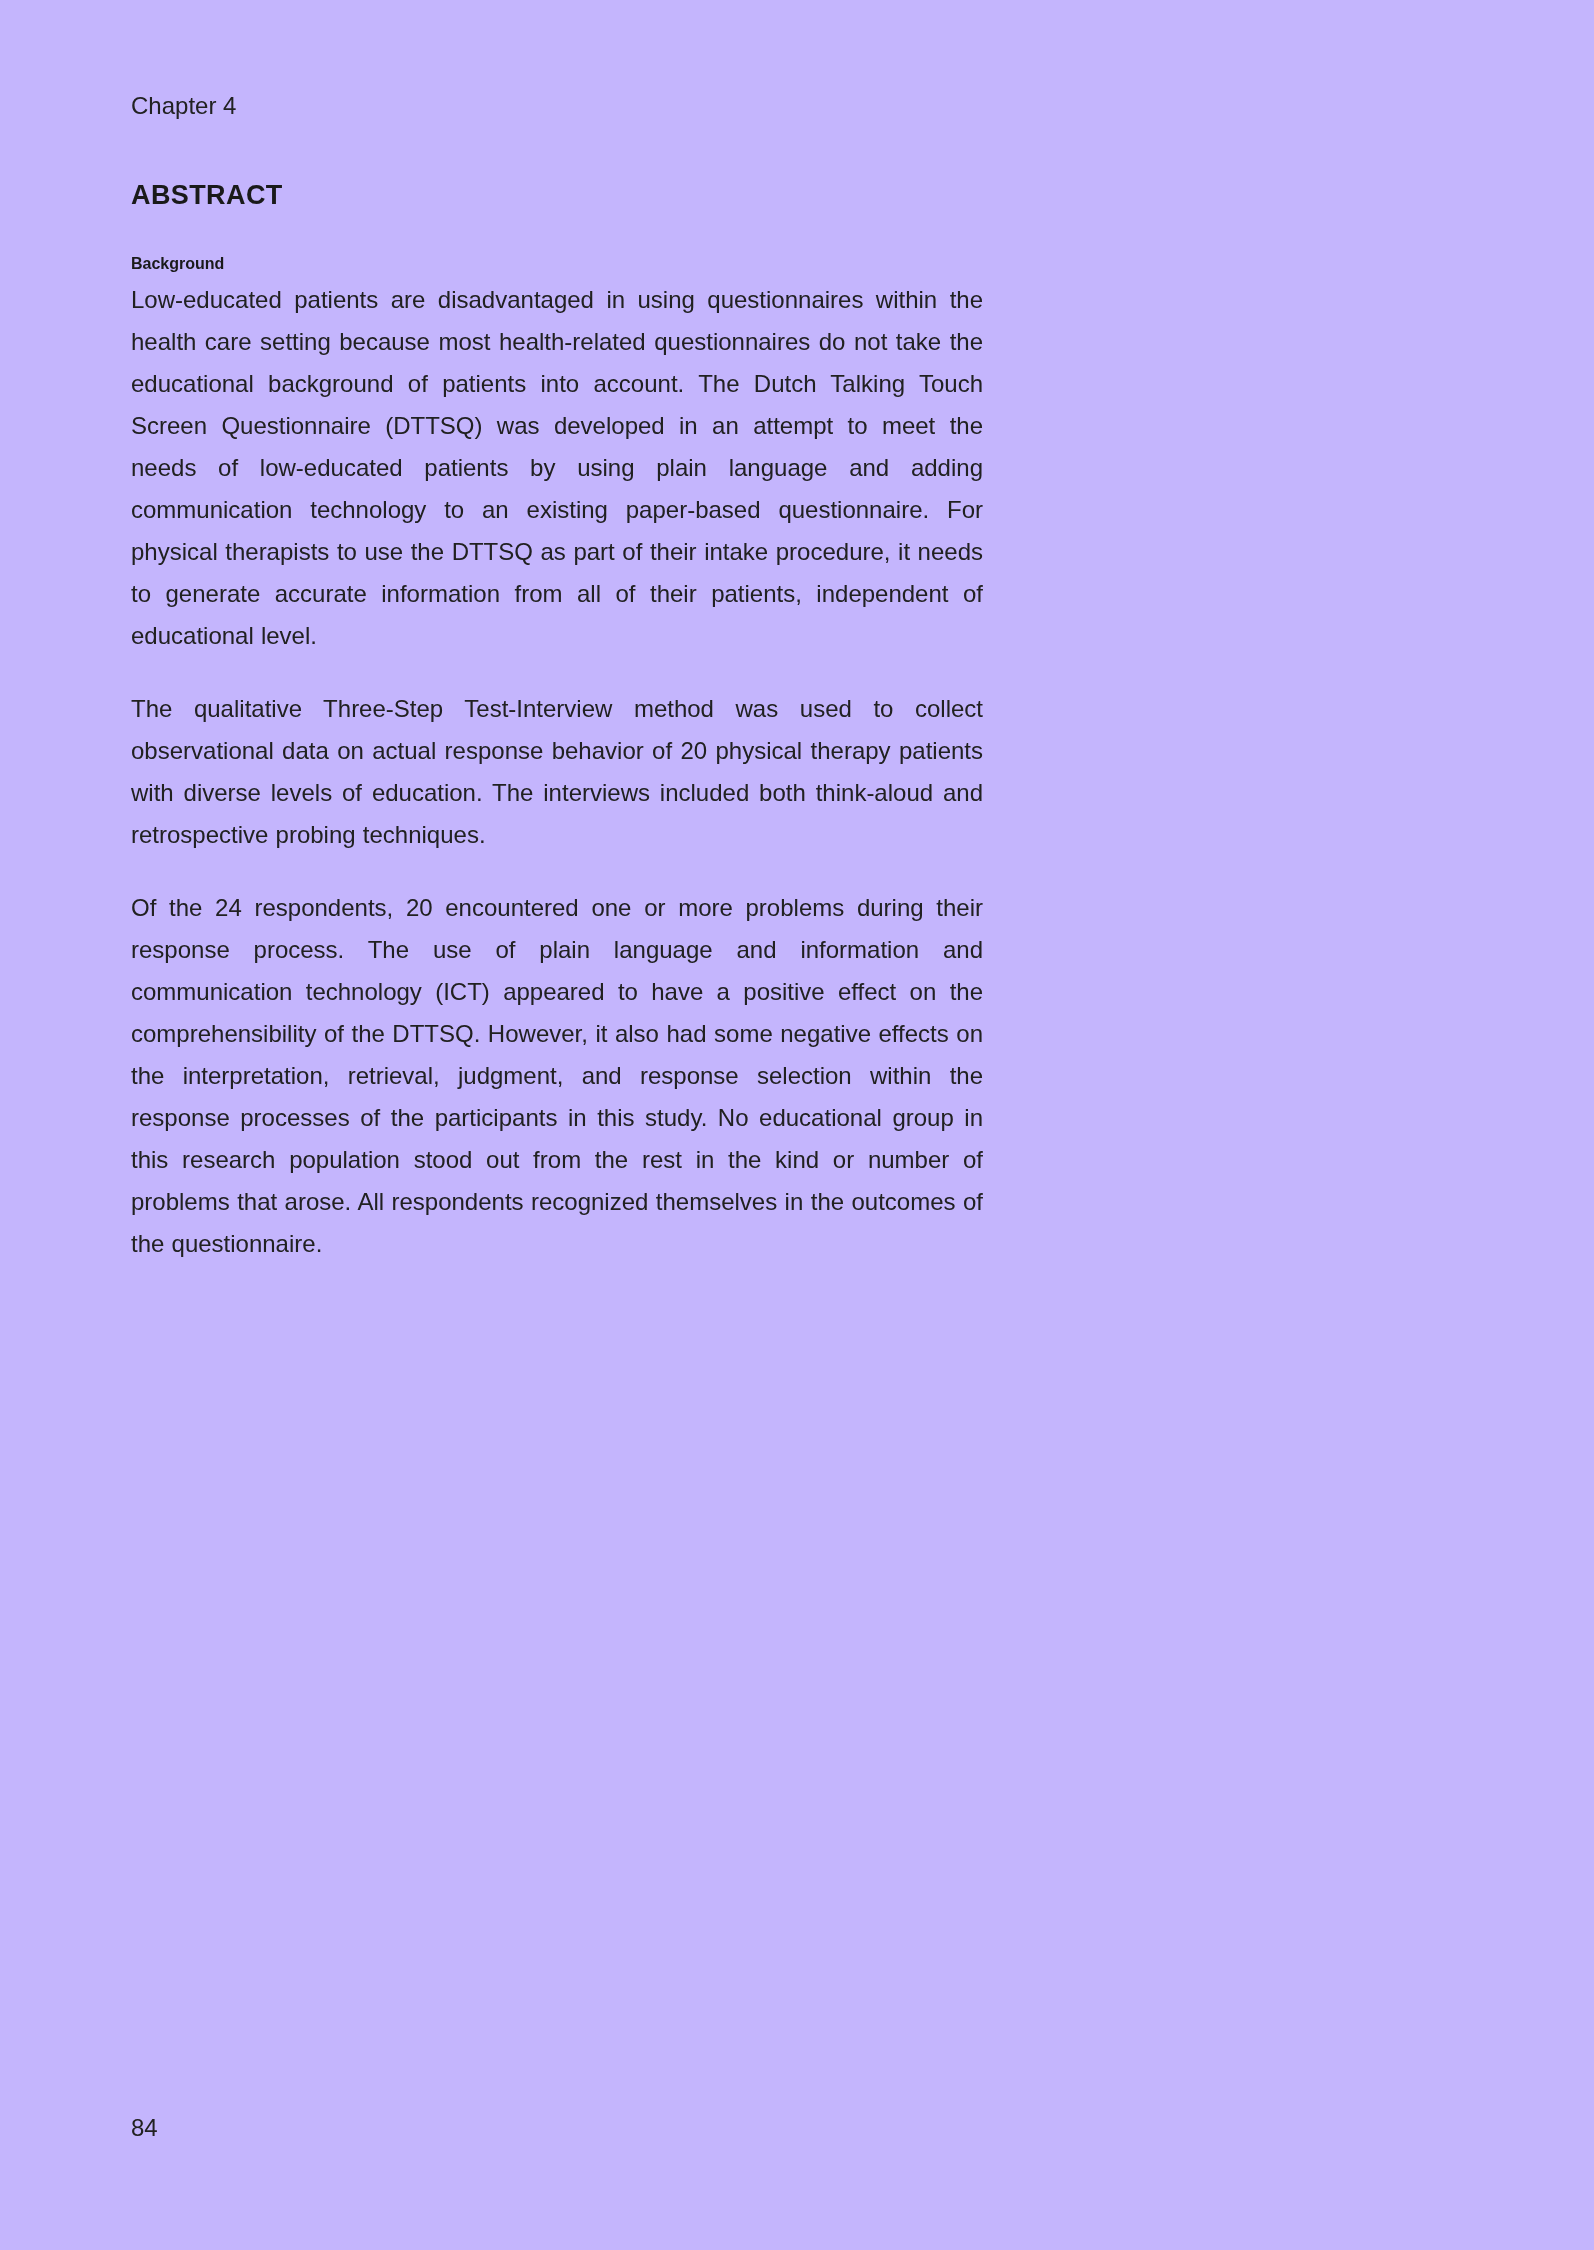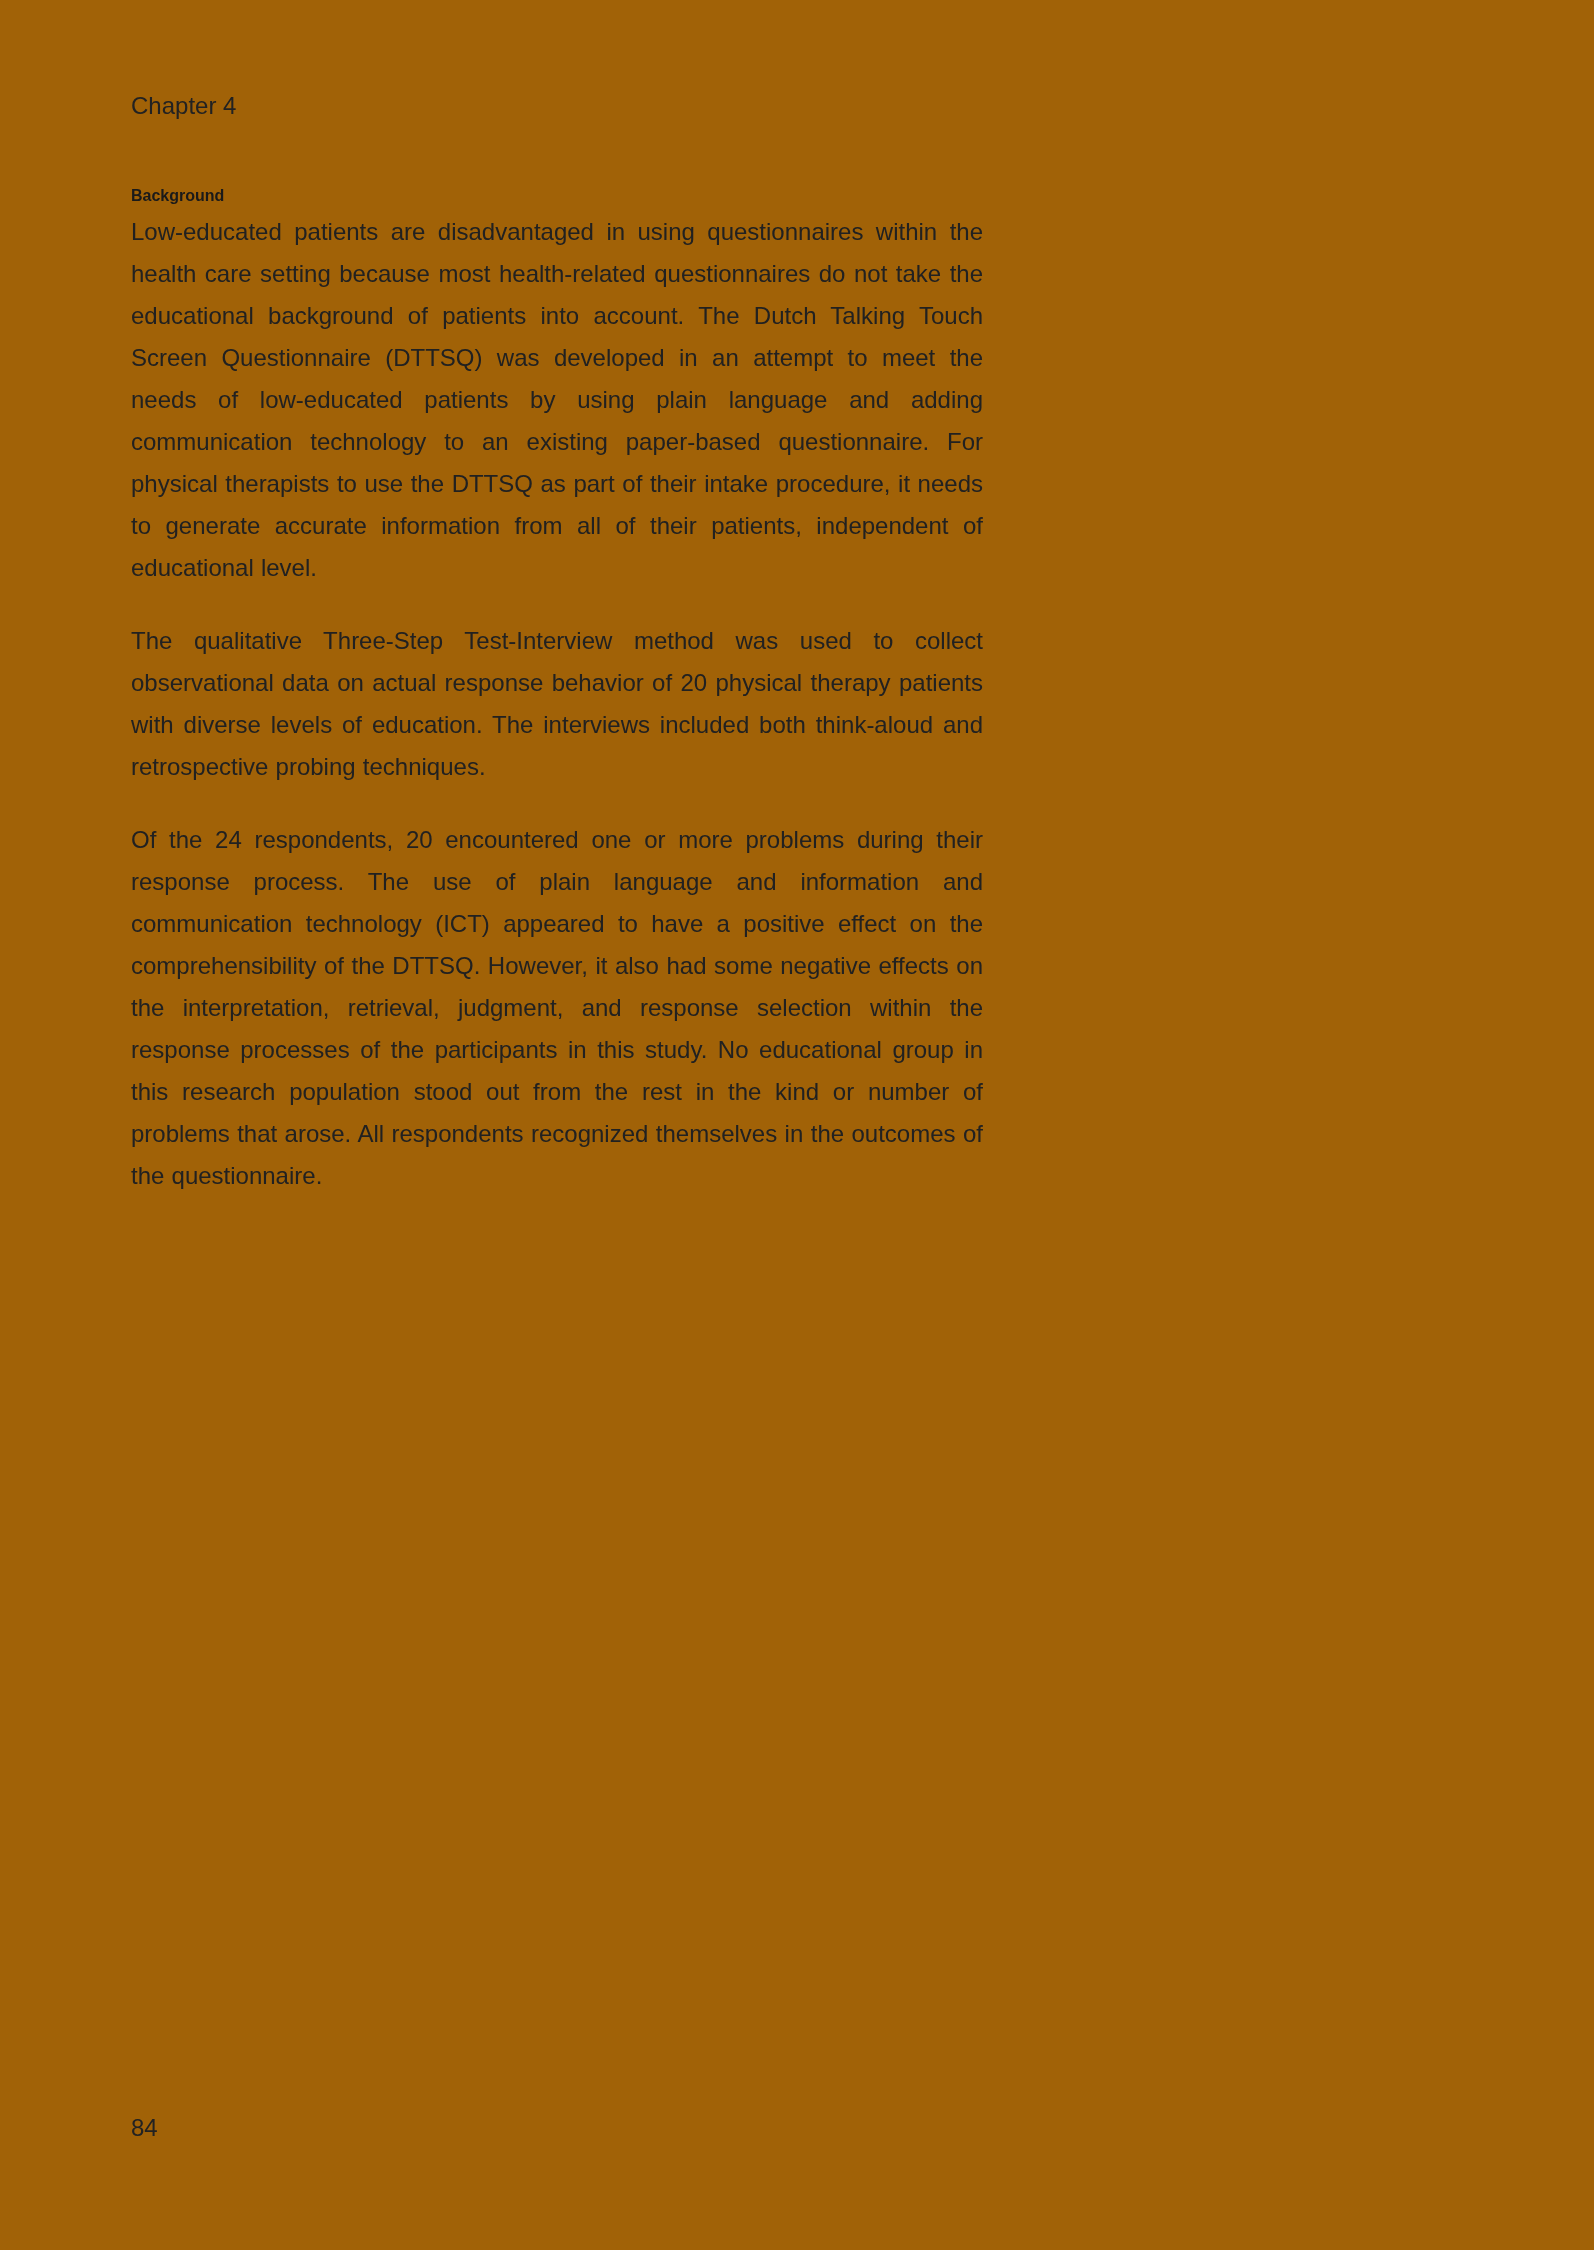--- a/index.html
+++ b/index.html
@@ -11,21 +11,21 @@
     height: 2250px;
     background: #ffffff;
     font-family: "Liberation Sans", sans-serif;
     color: #1e1e1e;
     position: relative;
     overflow: hidden;
   }
   .page {
     position: absolute;
     inset: 0;
-    background: #a16207;
+    background: #c4b5fd;
   }
   .content {
     position: absolute;
     left: 131px;
     top: 92px;
     width: 852px;
   }
   .running-header {
     font-size: 24px;
     line-height: 28px;
@@ -69,20 +69,21 @@
   }
 </style>
 </head>
 <body>
 
 <div class="page">
   <div class="content">
 
     <div class="running-header">Chapter 4</div>
 
+    <h1 class="abstract-title">ABSTRACT</h1>
 
     <section class="doc-section">
       <h2 class="section-heading">Background</h2>
       <p class="section-body">Low-educated patients are disadvantaged in using questionnaires within the health care setting because most health-related questionnaires do not take the educational background of patients into account. The Dutch Talking Touch Screen Questionnaire (DTTSQ) was developed in an attempt to meet the needs of low-educated patients by using plain language and adding communication technology to an existing paper-based questionnaire. For physical therapists to use the DTTSQ as part of their intake procedure, it needs to generate accurate information from all of their patients, independent of educational level.</p>
     </section>
 
     <section class="doc-section">
     </section>
 
     <section class="doc-section">

